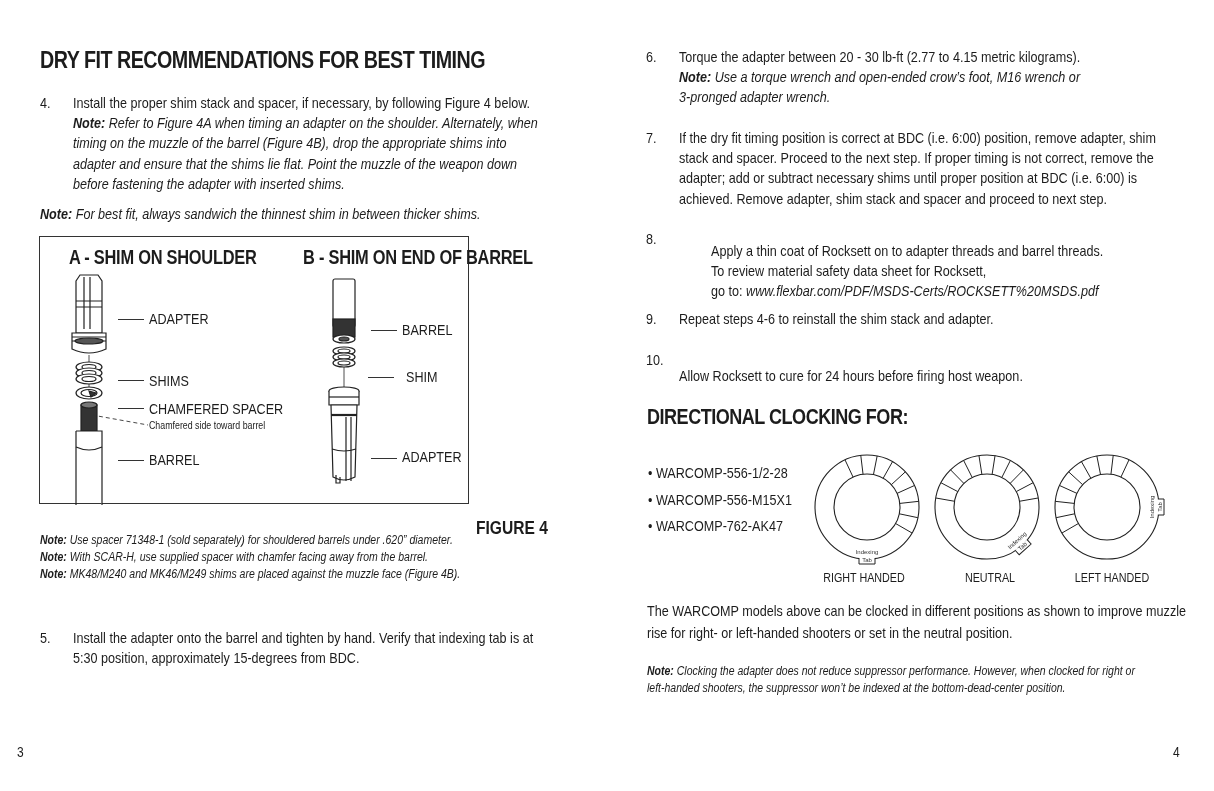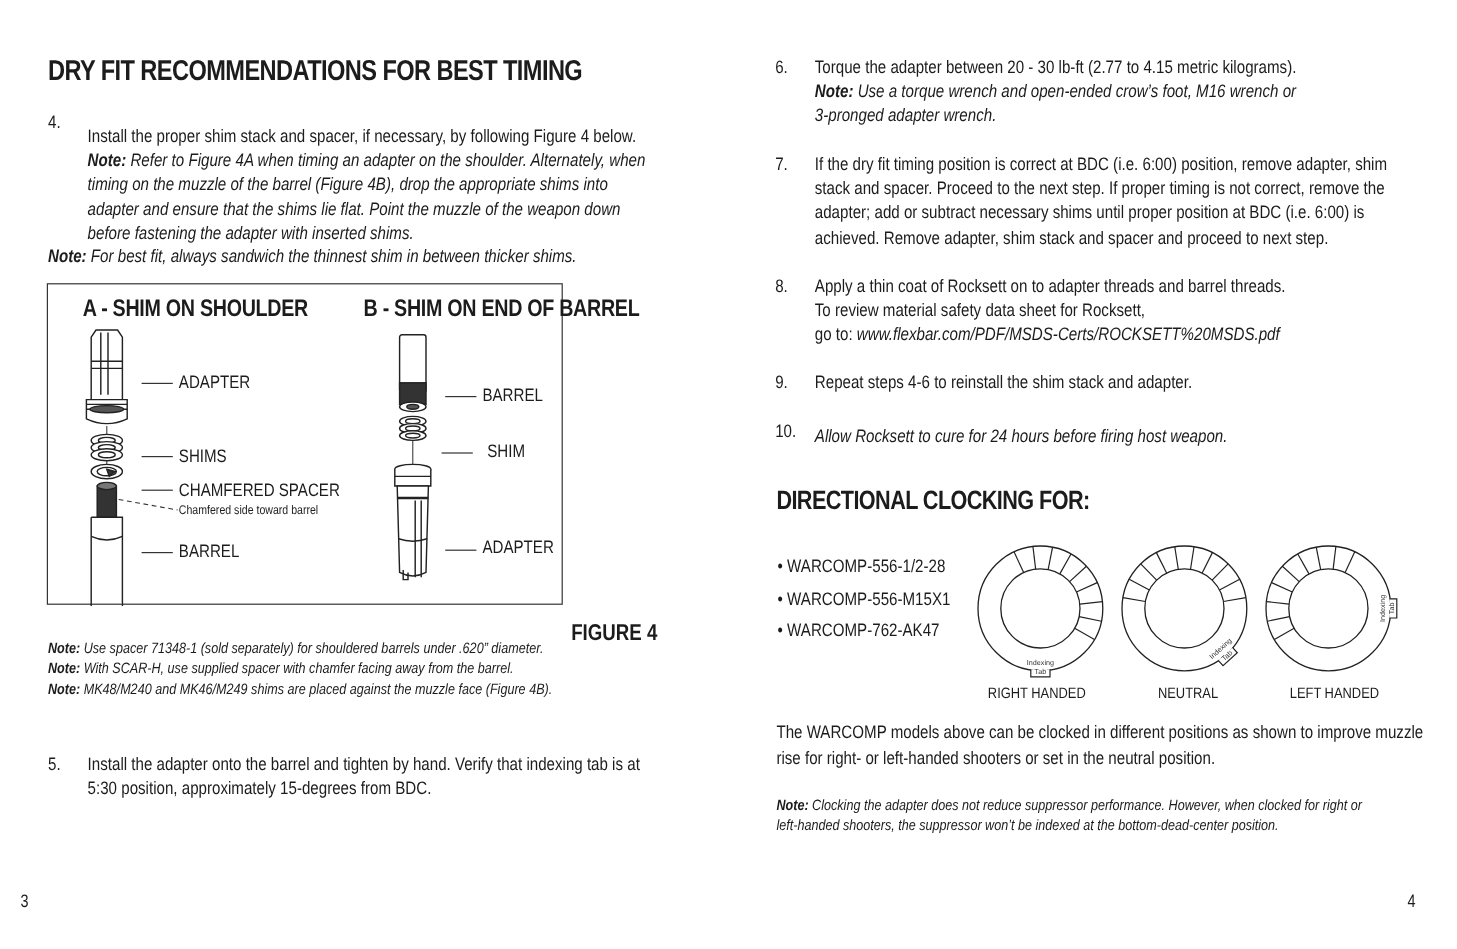--- a/index.html
+++ b/index.html
@@ -29,21 +29,21 @@
 </style>
 </head>
 <body>
 
 <div>
 
   <div class="abs h1" style="left:40px; top:46px;">DRY FIT RECOMMENDATIONS FOR BEST TIMING</div>
 
   <div class="step" style="left:40px; top:93px; width:520px;">
     <div class="num body-txt">4.</div>
-    <div class="content" style="top:11px;">
+    <div class="content" style="top:0;">
       <div class="body-txt">Install the proper shim stack and spacer, if necessary, by following Figure 4 below.</div>
       <div class="body-txt i">
         <span class="b">Note:</span><span> Refer to Figure 4A when timing an adapter on the shoulder. Alternately, when</span>
       </div>
       <div class="body-txt i">timing on the muzzle of the barrel (Figure 4B), drop the appropriate shims into</div>
       <div class="body-txt i">adapter and ensure that the shims lie flat. Point the muzzle of the weapon down</div>
       <div class="body-txt i">before fastening the adapter with inserted shims.</div>
     </div>
   </div>
 
@@ -170,37 +170,37 @@
     <div class="content" style="top:0;">
       <div class="body-txt">If the dry fit timing position is correct at BDC (i.e. 6:00) position, remove adapter, shim</div>
       <div class="body-txt">stack and spacer. Proceed to the next step. If proper timing is not correct, remove the</div>
       <div class="body-txt">adapter; add or subtract necessary shims until proper position at BDC (i.e. 6:00) is</div>
       <div class="body-txt">achieved. Remove adapter, shim stack and spacer and proceed to next step.</div>
     </div>
   </div>
 
   <div class="step" style="left:646px; top:229px;">
     <div class="num body-txt">8.</div>
-    <div class="content" style="top:0;">
+    <div class="content" style="top:12px;margin-left:32px;">
       <div class="body-txt">Apply a thin coat of Rocksett on to adapter threads and barrel threads.</div>
       <div class="body-txt">To review material safety data sheet for Rocksett,</div>
       <div class="body-txt"><span>go to: </span><span class="i">www.flexbar.com/PDF/MSDS-Certs/ROCKSETT%20MSDS.pdf</span></div>
     </div>
   </div>
 
   <div class="step" style="left:646px; top:309px;">
     <div class="num body-txt">9.</div>
     <div class="content" style="top:0;">
       <div class="body-txt">Repeat steps 4-6 to reinstall the shim stack and adapter.</div>
     </div>
   </div>
 
   <div class="step" style="left:646px; top:350px;">
     <div class="num body-txt">10.</div>
-    <div class="content" style="top:4px;font-style:italic;">
+    <div class="content" style="top:16px;">
       <div class="body-txt">Allow Rocksett to cure for 24 hours before firing host weapon.</div>
     </div>
   </div>
 
   <div class="abs h1" style="left:647px; top:404px; font-size:22px;">DIRECTIONAL CLOCKING FOR:</div>
 
   <div class="abs" style="left:648px; top:464px;">
     <div class="bullet-item" style="height:26.5px;"><span>•</span> <span>WARCOMP-556-1/2-28</span></div>
     <div class="bullet-item" style="height:26.5px;"><span>•</span> <span>WARCOMP-556-M15X1</span></div>
     <div class="bullet-item" style="height:26.5px;"><span>•</span> <span>WARCOMP-762-AK47</span></div>

